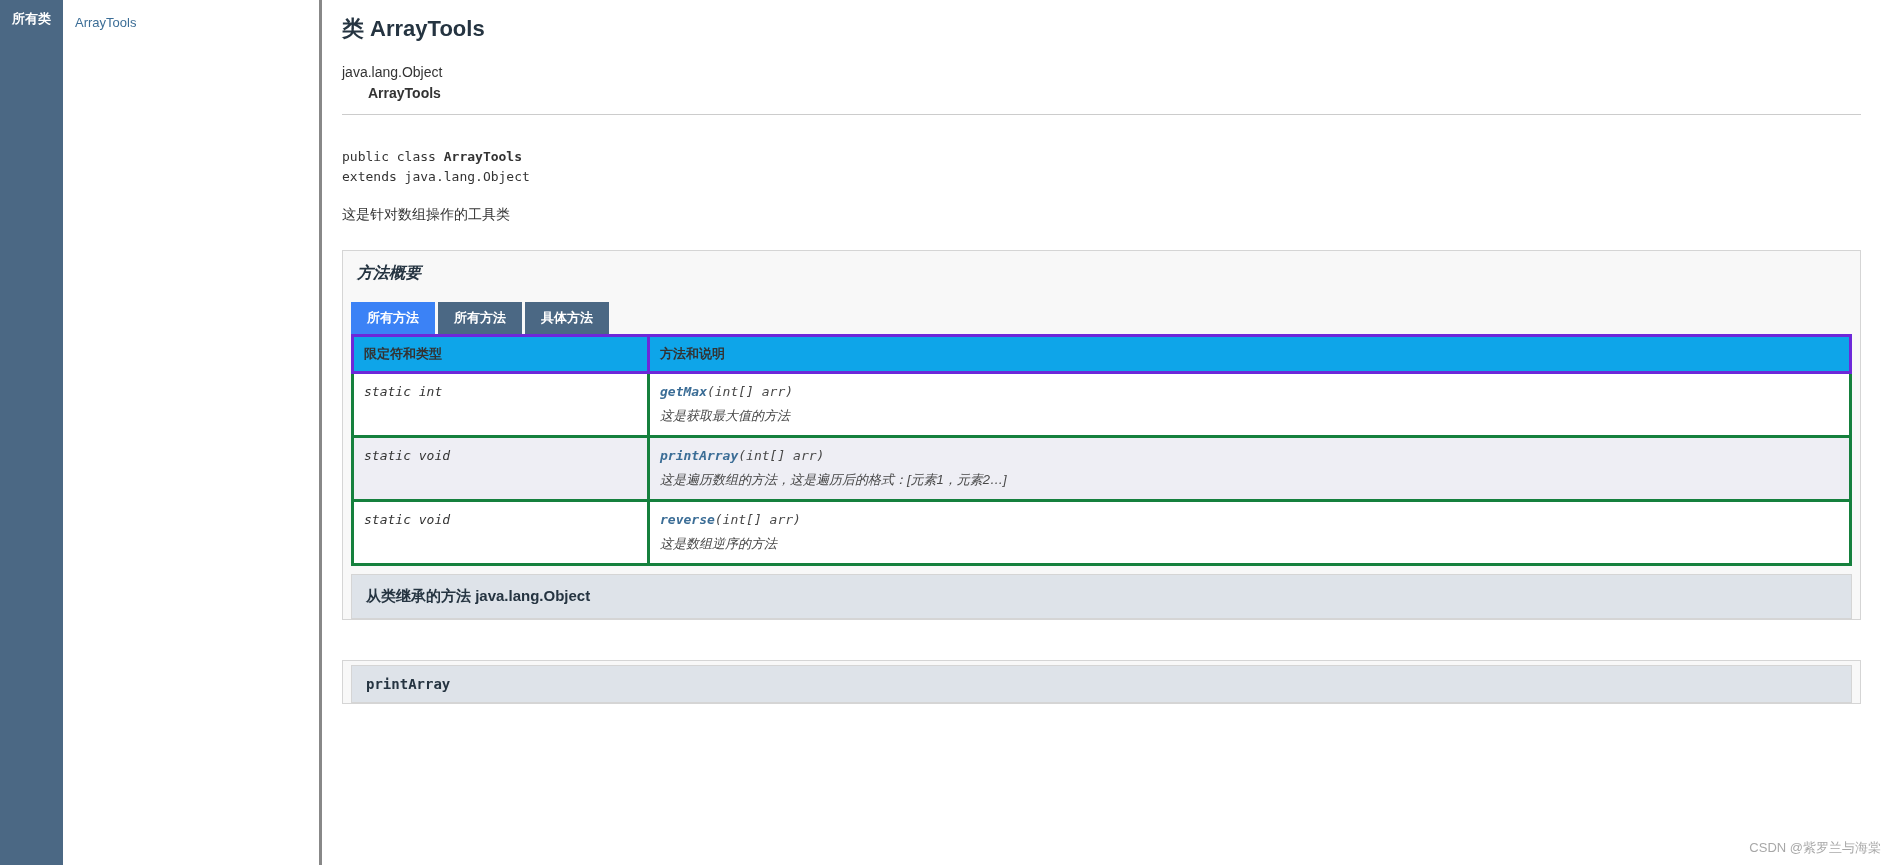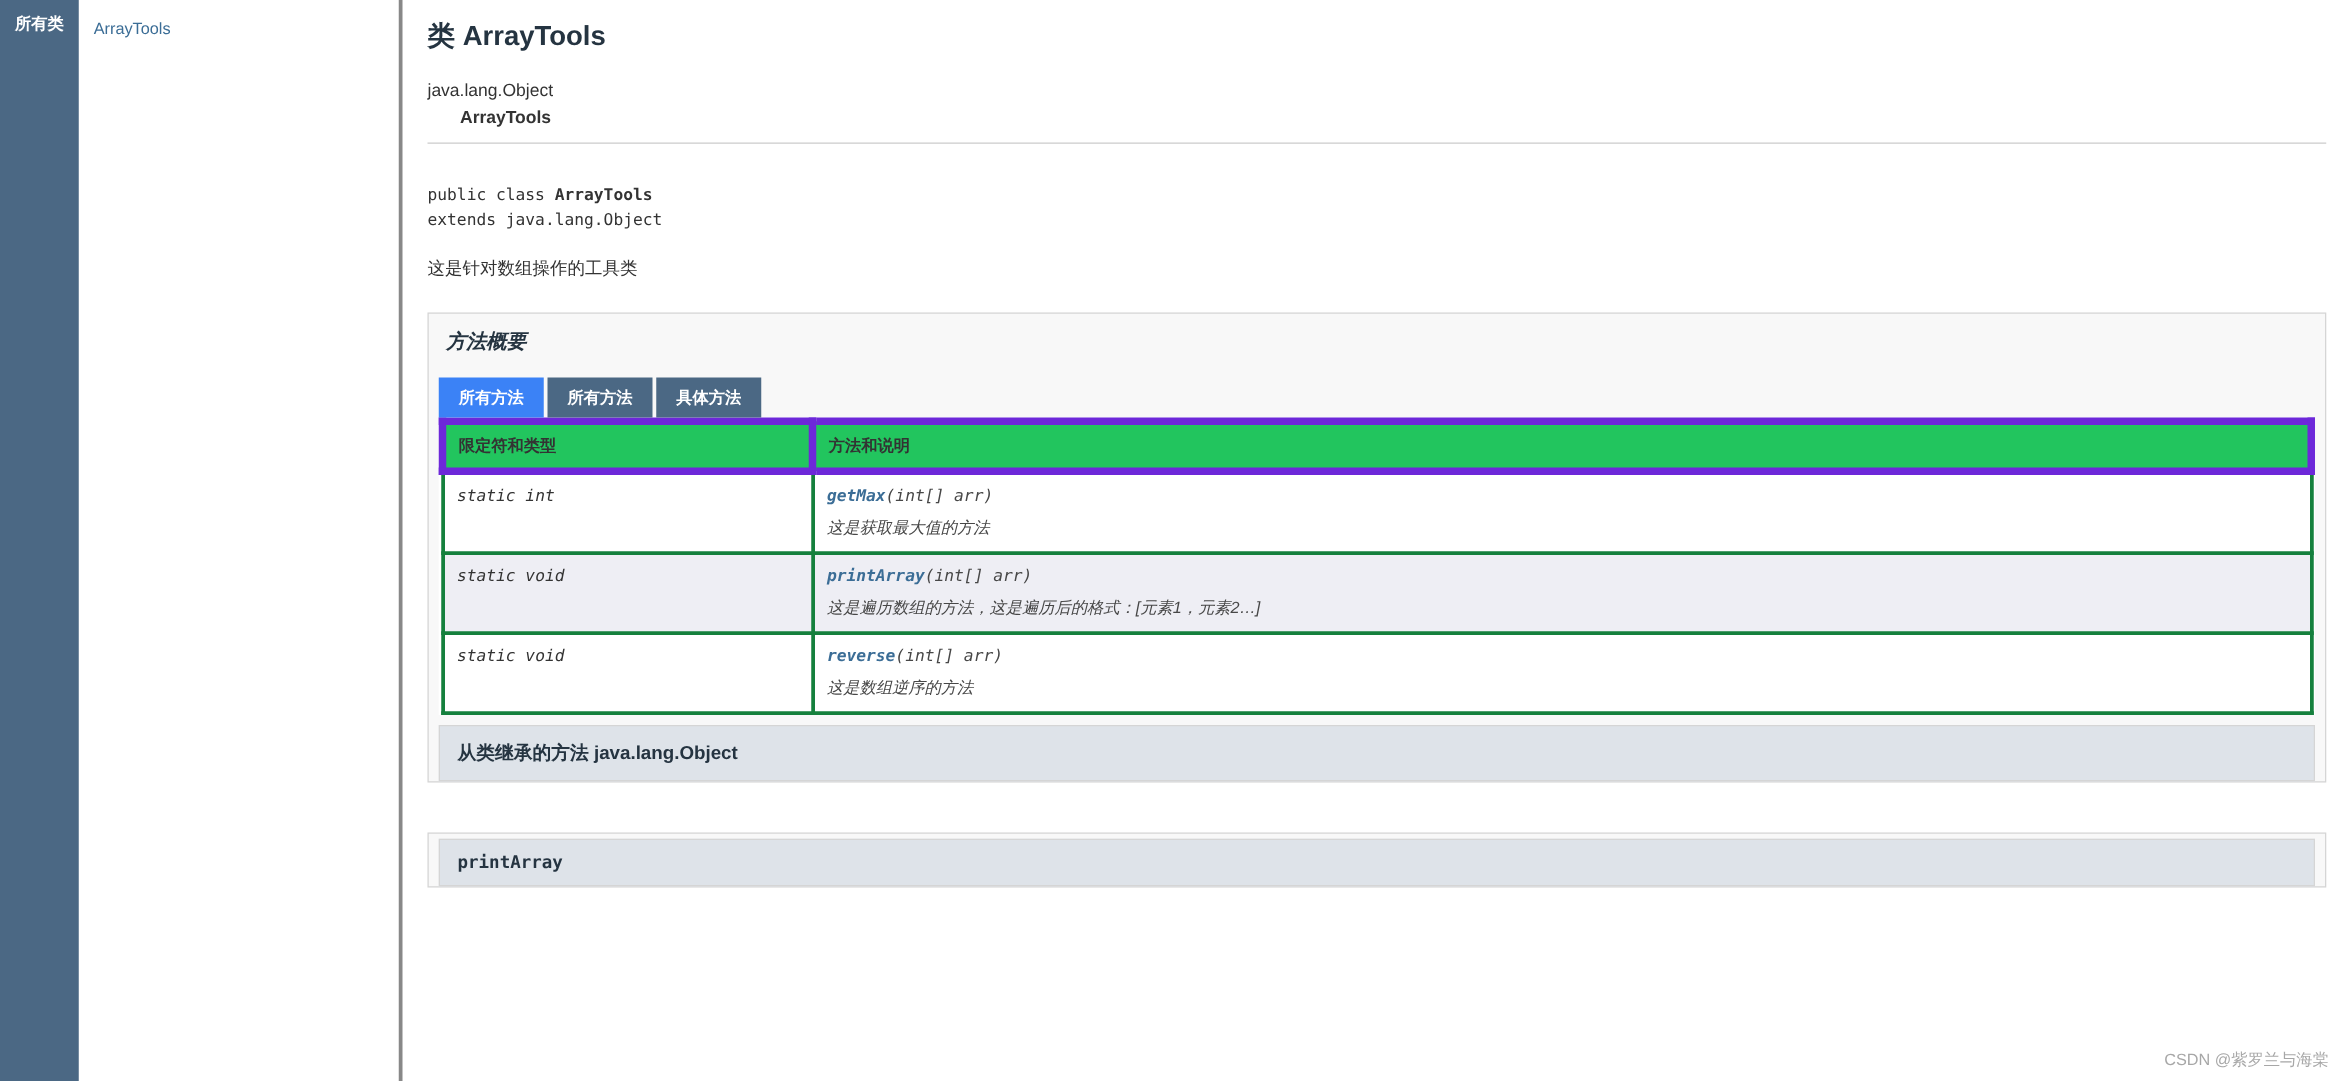--- a/index.html
+++ b/index.html
@@ -17,33 +17,33 @@
   .class-decl { font-family: "DejaVu Sans Mono", Consolas, monospace; font-size: 13px; color: #333; line-height: 1.5; margin-bottom: 20px; }
   .class-decl b { font-weight: bold; }
   .class-desc { font-size: 14px; margin-bottom: 26px; }
   .section-box { border: 1px solid #d5d5d5; background: #f8f8f8; margin-bottom: 40px; }
   .section-title { font-size: 16px; font-weight: bold; font-style: italic; color: #253441; padding: 12px 14px; }
   .tab-row { display: flex; padding: 6px 8px 0 8px; }
   .tab { padding: 7px 16px; color: #fff; font-size: 13px; font-weight: bold; margin-right: 3px; cursor: pointer; }
   .tab.active { background: #3b82f6; }
   .tab.inactive { background: #4b6884; }
   .method-table { width: calc(100% - 16px); margin: 0 8px 0 8px; border-collapse: collapse; background: #fff; }
-  .method-table th { background: #22c55e; text-align: left; font-weight: bold; font-size: 13px; padding: 8px 10px; border: 6px solid #6d28d9; }
+  .method-table th { background: #0ea5e9; text-align: left; font-weight: bold; font-size: 13px; padding: 8px 10px; border: 3px solid #6d28d9; }
   .method-table th:first-child { width: 296px; }
   .method-table td { padding: 10px 10px; border: 3px solid #15803d; vertical-align: top; font-family: "DejaVu Sans Mono", Consolas, monospace; font-size: 13px; font-style: italic; }
   .method-table tr.odd td { background: #fff; }
   .method-table tr.even td { background: #eeeef4; }
   .method-table td.desc-cell .mname { color: #3b6d96; font-weight: bold; }
   .method-table td.desc-cell .sig { color: #474747; }
   .method-table td.desc-cell .expl { display: block; font-family: "Helvetica Neue", Arial, sans-serif; margin-top: 8px; color: #474747; }
   .inherit-block { background: #dee3e9; padding: 12px 14px; margin: 8px 8px 0 8px; border: 1px solid #d5d5d5; font-size: 15px; font-weight: bold; color: #253441; }
   .inherit-list { padding: 14px 14px; margin: 0 8px 8px 8px; border: 1px solid #d5d5d5; border-top: none; background: #fff; font-family: "DejaVu Sans Mono", Consolas, monospace; font-size: 13px; color: #474747; }
   .detail-box { border: 1px solid #d5d5d5; background: #f8f8f8; }
   .detail-method-name { background: #dee3e9; padding: 10px 14px; margin: 4px 8px 0 8px; font-family: "DejaVu Sans Mono", Consolas, monospace; font-size: 14px; font-weight: bold; color: #253441; border: 1px solid #d5d5d5; }
-  .watermark { position: fixed; right: 18px; bottom: 8px; font-size: 13px; color: rgba(120,120,120,0.65); }
+  .watermark { position: fixed; right: 0; bottom: 8px; font-size: 13px; color: rgba(120,120,120,0.65); }
 </style>
 </head>
 <body>
 
 <div class="container">
   <div class="sidebar">
     <div class="sidebar-header">所有类</div>
     <div class="sidebar-body">
       <a href="#">ArrayTools</a>
     </div>

